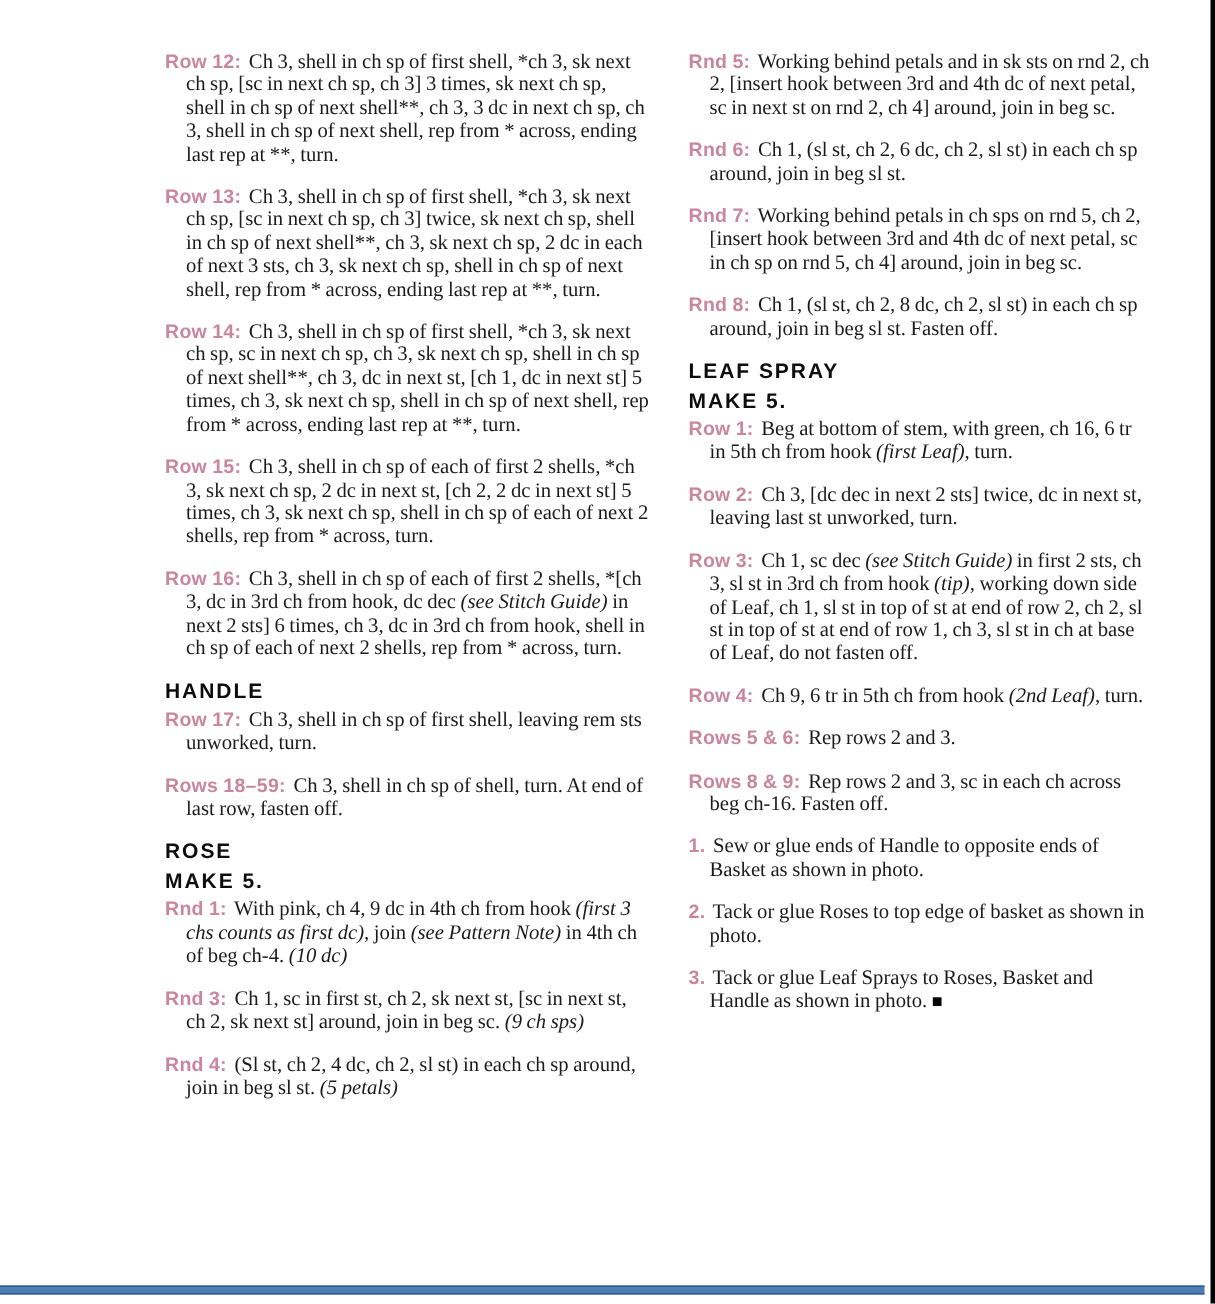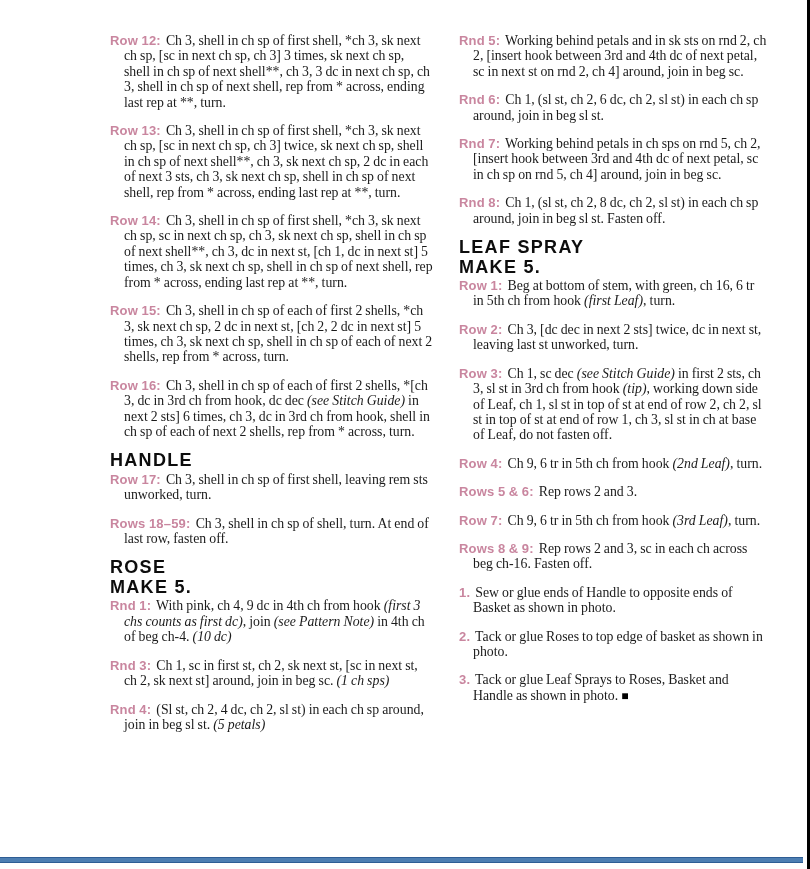--- a/index.html
+++ b/index.html
@@ -29,21 +29,21 @@
     font-family:"Liberation Sans", sans-serif;
     font-weight:bold;
     color:var(--accent-pink, #c9869f);
     font-size:13px;
     letter-spacing:0.2px;
     padding-right:2px;
   }
   .heading {
     font-family:"Liberation Sans", sans-serif;
     font-weight:bold;
-    font-size:18px;
+    font-size:14px;
     letter-spacing:1.3px;
     color:#0d0d0d;
     line-height:17.5px;
     margin:0 0 2px 0;
   }
   .b { font-weight:normal; }
   .i { font-style:italic; }
   .marker { color:#000; font-size:12px; }
 
   .right-border {
@@ -69,36 +69,35 @@
       <p class="para"><span class="label">Row 13:</span> <span>Ch 3, shell in ch sp of first shell, *ch 3, sk next ch sp, [sc in next ch sp, ch 3] twice, sk next ch sp, shell in ch sp of next shell**, ch 3, sk next ch sp, 2 dc in each of next 3 sts, ch 3, sk next ch sp, shell in ch sp of next shell, rep from * across, ending last rep at **, turn.</span></p>
       <p class="para"><span class="label">Row 14:</span> <span>Ch 3, shell in ch sp of first shell, *ch 3, sk next ch sp, sc in next ch sp, ch 3, sk next ch sp, shell in ch sp of next shell**, ch 3, dc in next st, [ch 1, dc in next st] 5 times, ch 3, sk next ch sp, shell in ch sp of next shell, rep from * across, ending last rep at **, turn.</span></p>
       <p class="para"><span class="label">Row 15:</span> <span>Ch 3, shell in ch sp of each of first 2 shells, *ch 3, sk next ch sp, 2 dc in next st, [ch 2, 2 dc in next st] 5 times, ch 3, sk next ch sp, shell in ch sp of each of next 2 shells, rep from * across, turn.</span></p>
       <p class="para"><span class="label">Row 16:</span> <span>Ch 3, shell in ch sp of each of first 2 shells, *[ch 3, dc in 3rd ch from hook, </span><span class="b">dc dec</span><span> </span><span class="i">(see Stitch Guide)</span><span> in next 2 sts] 6 times, ch 3, dc in 3rd ch from hook, shell in ch sp of each of next 2 shells, rep from * across, turn.</span></p>
       <div class="heading">HANDLE</div>
       <p class="para"><span class="label">Row 17:</span> <span>Ch 3, shell in ch sp of first shell, leaving rem sts unworked, turn.</span></p>
       <p class="para"><span class="label">Rows 18–59:</span> <span>Ch 3, shell in ch sp of shell, turn. At end of last row, fasten off.</span></p>
       <div class="heading">ROSE</div>
       <div class="heading">MAKE 5.</div>
       <p class="para"><span class="label">Rnd 1:</span> <span>With pink, ch 4, 9 dc in 4th ch from hook </span><span class="i">(first 3 chs counts as first dc)</span><span>, </span><span class="b">join</span><span> </span><span class="i">(see Pattern Note)</span><span> in 4th ch of beg ch-4. </span><span class="i">(10 dc)</span></p>
-      <p class="para"><span class="label">Rnd 3:</span> <span>Ch 1, sc in first st, ch 2, sk next st, [sc in next st, ch 2, sk next st] around, join in beg sc. </span><span class="i">(1 ch sps)</span></p>
+      <p class="para"><span class="label">Rnd 3:</span> <span>Ch 1, sc in first st, ch 2, sk next st, [sc in next st, ch 2, sk next st] around, join in beg sc. </span><span class="i">(9 ch sps)</span></p>
       <p class="para"><span class="label">Rnd 4:</span> <span>(Sl st, ch 2, 4 dc, ch 2, sl st) in each ch sp around, join in beg sl st. </span><span class="i">(5 petals)</span></p>
     </div>
   <div class="col col-right">
       <p class="para"><span class="label">Rnd 5:</span> <span>Working behind petals and in sk sts on rnd 2, ch 2, [insert hook between 3rd and 4th dc of next petal, sc in next st on rnd 2, ch 4] around, join in beg sc.</span></p>
       <p class="para"><span class="label">Rnd 6:</span> <span>Ch 1, (sl st, ch 2, 6 dc, ch 2, sl st) in each ch sp around, join in beg sl st.</span></p>
       <p class="para"><span class="label">Rnd 7:</span> <span>Working behind petals in ch sps on rnd 5, ch 2, [insert hook between 3rd and 4th dc of next petal, sc in ch sp on rnd 5, ch 4] around, join in beg sc.</span></p>
       <p class="para"><span class="label">Rnd 8:</span> <span>Ch 1, (sl st, ch 2, 8 dc, ch 2, sl st) in each ch sp around, join in beg sl st. Fasten off.</span></p>
       <div class="heading">LEAF SPRAY</div>
       <div class="heading">MAKE 5.</div>
       <p class="para"><span class="label">Row 1:</span> <span>Beg at bottom of stem, with green, ch 16, 6 tr in 5th ch from hook </span><span class="i">(first Leaf)</span><span>, turn.</span></p>
       <p class="para"><span class="label">Row 2:</span> <span>Ch 3, [dc dec in next 2 sts] twice, dc in next st, leaving last st unworked, turn.</span></p>
       <p class="para"><span class="label">Row 3:</span> <span>Ch 1, </span><span class="b">sc dec</span><span> </span><span class="i">(see Stitch Guide)</span><span> in first 2 sts, ch 3, sl st in 3rd ch from hook </span><span class="i">(tip)</span><span>, working down side of Leaf, ch 1, sl st in top of st at end of row 2, ch 2, sl st in top of st at end of row 1, ch 3, sl st in ch at base of Leaf, </span><span class="b">do not fasten off.</span></p>
       <p class="para"><span class="label">Row 4:</span> <span>Ch 9, 6 tr in 5th ch from hook </span><span class="i">(2nd Leaf)</span><span>, turn.</span></p>
       <p class="para"><span class="label">Rows 5 &amp; 6:</span> <span>Rep rows 2 and 3.</span></p>
-      <p class="para"><span class="label">Row 7:</span> <span>Ch 9, 6 tr in 5th ch from hook </span><span class="i">(3rd Leaf)</span><span>, turn.</span></p>
       <p class="para"><span class="label">Rows 8 &amp; 9:</span> <span>Rep rows 2 and 3, sc in each ch across beg ch-16. Fasten off.</span></p>
       <p class="para"><span class="label">1.</span> <span>Sew or glue ends of Handle to opposite ends of Basket as shown in photo.</span></p>
       <p class="para"><span class="label">2.</span> <span>Tack or glue Roses to top edge of basket as shown in photo.</span></p>
       <p class="para"><span class="label">3.</span> <span>Tack or glue Leaf Sprays to Roses, Basket and Handle as shown in photo. </span><span class="marker">■</span></p>
     </div>
   <div class="bottom-rule"></div>
   <div class="right-border"></div>
 </div>
 
 </body></html>

